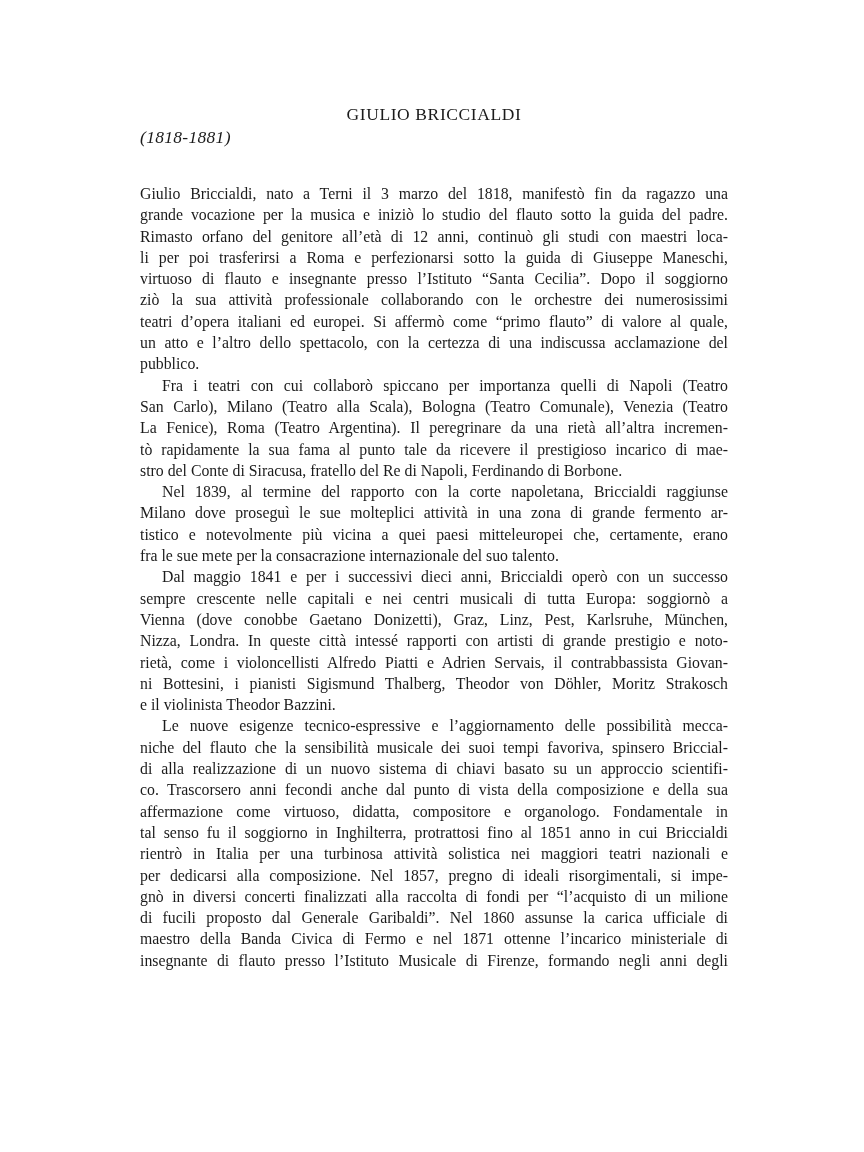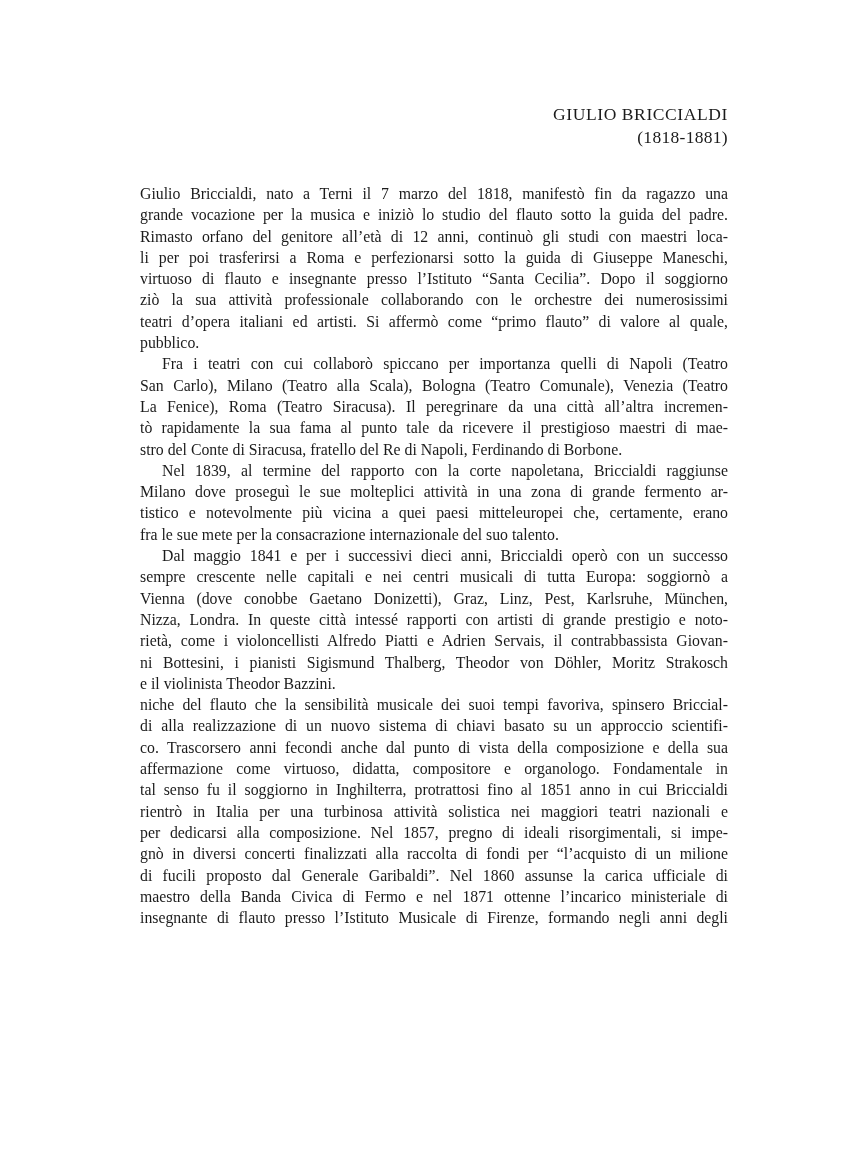--- a/index.html
+++ b/index.html
@@ -16,32 +16,33 @@
     font-family: "Liberation Serif", "DejaVu Serif", serif;
     color: #1b1b1b;
   }
   .text-block {
     position: absolute;
     left: 140px;
     top: 103px;
     width: 588px;
   }
   .title {
-    text-align: right;
+    text-align: center;
     font-size: 17.5px;
     line-height: 23px;
     letter-spacing: 0.6px;
     color: #1b1b1b;
   }
   .subtitle {
-    text-align: right;
+    text-align: left;
     font-size: 17.5px;
     line-height: 23px;
     letter-spacing: 0.3px;
     color: #1b1b1b;
+    font-style: italic;
   }
   .body-text {
     margin-top: 34px;
     font-size: 15.8px;
   }
   .line {
     height: 21.3px;
     line-height: 21.3px;
     text-align: justify;
     text-align-last: justify;
@@ -56,44 +57,46 @@
   }
 </style>
 </head>
 <body>
 
 <div class="page">
   <div class="text-block">
     <div class="title">GIULIO BRICCIALDI</div>
     <div class="subtitle">(1818-1881)</div>
     <div class="body-text">
-        <div class="line">Giulio Briccialdi, nato a Terni il 7 marzo del 1818, manifestò fin da ragazzo una</div>
+        <div class="line">Giulio Briccialdi, nato a Terni il 3 marzo del 1818, manifestò fin da ragazzo una</div>
         <div class="line">grande vocazione per la musica e iniziò lo studio del flauto sotto la guida del padre.</div>
         <div class="line">Rimasto orfano del genitore all’età di 12 anni, continuò gli studi con maestri loca-</div>
         <div class="line">li per poi trasferirsi a Roma e perfezionarsi sotto la guida di Giuseppe Maneschi,</div>
         <div class="line">virtuoso di flauto e insegnante presso l’Istituto “Santa Cecilia”. Dopo il soggiorno</div>
         <div class="line">ziò la sua attività professionale collaborando con le orchestre dei numerosissimi</div>
-        <div class="line">teatri d’opera italiani ed artisti. Si affermò come “primo flauto” di valore al quale,</div>
+        <div class="line">teatri d’opera italiani ed europei. Si affermò come “primo flauto” di valore al quale,</div>
+        <div class="line">un atto e l’altro dello spettacolo, con la certezza di una indiscussa acclamazione del</div>
         <div class="line lastline">pubblico.</div>
         <div class="line indent">Fra i teatri con cui collaborò spiccano per importanza quelli di Napoli (Teatro</div>
         <div class="line">San Carlo), Milano (Teatro alla Scala), Bologna (Teatro Comunale), Venezia (Teatro</div>
-        <div class="line">La Fenice), Roma (Teatro Siracusa). Il peregrinare da una città all’altra incremen-</div>
-        <div class="line">tò rapidamente la sua fama al punto tale da ricevere il prestigioso maestri di mae-</div>
+        <div class="line">La Fenice), Roma (Teatro Argentina). Il peregrinare da una rietà all’altra incremen-</div>
+        <div class="line">tò rapidamente la sua fama al punto tale da ricevere il prestigioso incarico di mae-</div>
         <div class="line lastline">stro del Conte di Siracusa, fratello del Re di Napoli, Ferdinando di Borbone.</div>
         <div class="line indent">Nel 1839, al termine del rapporto con la corte napoletana, Briccialdi raggiunse</div>
         <div class="line">Milano dove proseguì le sue molteplici attività in una zona di grande fermento ar-</div>
         <div class="line">tistico e notevolmente più vicina a quei paesi mitteleuropei che, certamente, erano</div>
         <div class="line lastline">fra le sue mete per la consacrazione internazionale del suo talento.</div>
         <div class="line indent">Dal maggio 1841 e per i successivi dieci anni, Briccialdi operò con un successo</div>
         <div class="line">sempre crescente nelle capitali e nei centri musicali di tutta Europa: soggiornò a</div>
         <div class="line">Vienna (dove conobbe Gaetano Donizetti), Graz, Linz, Pest, Karlsruhe, München,</div>
         <div class="line">Nizza, Londra. In queste città intessé rapporti con artisti di grande prestigio e noto-</div>
         <div class="line">rietà, come i violoncellisti Alfredo Piatti e Adrien Servais, il contrabbassista Giovan-</div>
         <div class="line">ni Bottesini, i pianisti Sigismund Thalberg, Theodor von Döhler, Moritz Strakosch</div>
         <div class="line lastline">e il violinista Theodor Bazzini.</div>
+        <div class="line indent">Le nuove esigenze tecnico-espressive e l’aggiornamento delle possibilità mecca-</div>
         <div class="line">niche del flauto che la sensibilità musicale dei suoi tempi favoriva, spinsero Briccial-</div>
         <div class="line">di alla realizzazione di un nuovo sistema di chiavi basato su un approccio scientifi-</div>
         <div class="line">co. Trascorsero anni fecondi anche dal punto di vista della composizione e della sua</div>
         <div class="line">affermazione come virtuoso, didatta, compositore e organologo. Fondamentale in</div>
         <div class="line">tal senso fu il soggiorno in Inghilterra, protrattosi fino al 1851 anno in cui Briccialdi</div>
         <div class="line">rientrò in Italia per una turbinosa attività solistica nei maggiori teatri nazionali e</div>
         <div class="line">per dedicarsi alla composizione. Nel 1857, pregno di ideali risorgimentali, si impe-</div>
         <div class="line">gnò in diversi concerti finalizzati alla raccolta di fondi per “l’acquisto di un milione</div>
         <div class="line">di fucili proposto dal Generale Garibaldi”. Nel 1860 assunse la carica ufficiale di</div>
         <div class="line">maestro della Banda Civica di Fermo e nel 1871 ottenne l’incarico ministeriale di</div>

